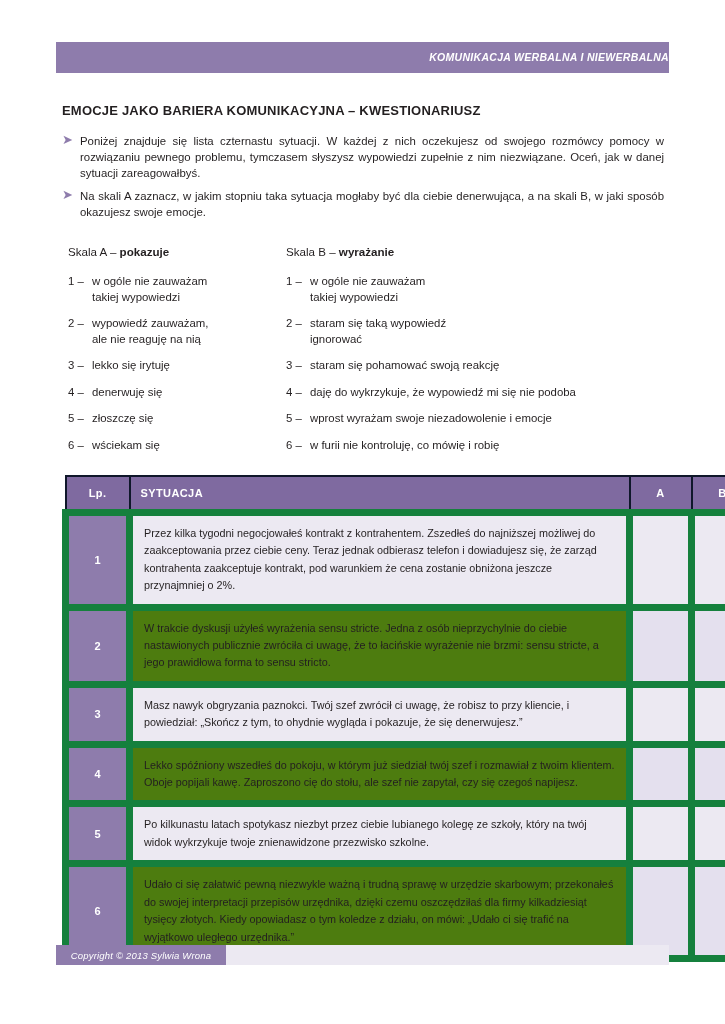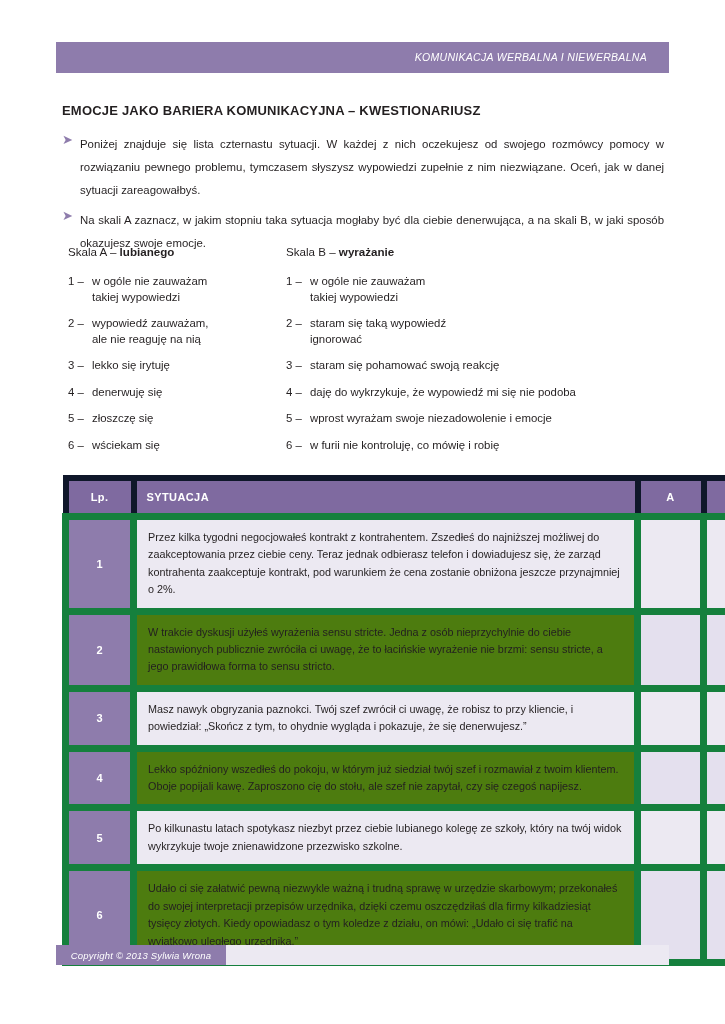--- a/index.html
+++ b/index.html
@@ -44,25 +44,25 @@
     justify-content: center;
   }
   .header-black-text {
     color: #ffffff;
     font-size: 11.5px;
     font-weight: bold;
     letter-spacing: 0.1px;
   }
   .header-right-text {
     position: absolute;
-    right: 78px;
+    right: 56px;
     top: 51px;
     color: #ffffff;
     font-size: 10.5px;
-    font-weight: normal;
+    font-weight: bold;
     font-style: italic;
     letter-spacing: 0.3px;
     text-align: right;
   }
 
   
   .doc-title {
     position: absolute;
     left: 62px;
     top: 103px;
@@ -89,21 +89,21 @@
     left: 0;
     top: 1px;
     width: 12px;
     height: 12px;
     color: #8e7cac;
     font-size: 13px;
     line-height: 12px;
   }
   .bullet-text {
     font-size: 11.4px;
-    line-height: 23px;
+    line-height: 16px;
     text-align: justify;
     color: #231f20;
   }
 
   
   .scales {
     position: absolute;
     left: 68px;
     top: 245px;
     width: 600px;
@@ -148,21 +148,21 @@
     table-layout: fixed;
   }
   .q-table th {
     background: #7f6aa0;
     color: #ffffff;
     font-size: 11px;
     font-weight: bold;
     text-align: left;
     padding: 10px 10px;
     letter-spacing: 0.4px;
-    border: 6px solid #0f172a;
+    border: 2px solid #0f172a;
   }
   .q-table th.c-lp { width: 42px; text-align: center; }
   .q-table th.c-sit { width: 478px; }
   .q-table th.c-a { width: 40px; text-align: center; }
   .q-table th.c-b { width: 40px; text-align: center; }
 
   .q-table td {
     border: 7px solid #15803d;
     vertical-align: middle;
   }
@@ -236,21 +236,21 @@
     </div>
     <div class="bullet-row">
       <span class="bullet-icon">➤</span>
       <div class="bullet-text">Na skali A zaznacz, w jakim stopniu taka sytuacja mogłaby być dla ciebie denerwująca, a na skali B, w jaki sposób okazujesz swoje emocje.</div>
     </div>
   </div>
 
   <div class="scales">
     <div class="scale-head">
       <div class="col1">
-        <span>Skala A – </span><b>lubianego</b>
+        <span>Skala A – </span><b>pokazuje</b>
       </div>
       <div class="col2">
         <span>Skala B – </span><b>wyrażanie</b>
       </div>
     </div>
 
     <div class="scale-row">
       <div class="col1">
         <div class="scale-item">
           <span class="scale-num">1 –</span>

